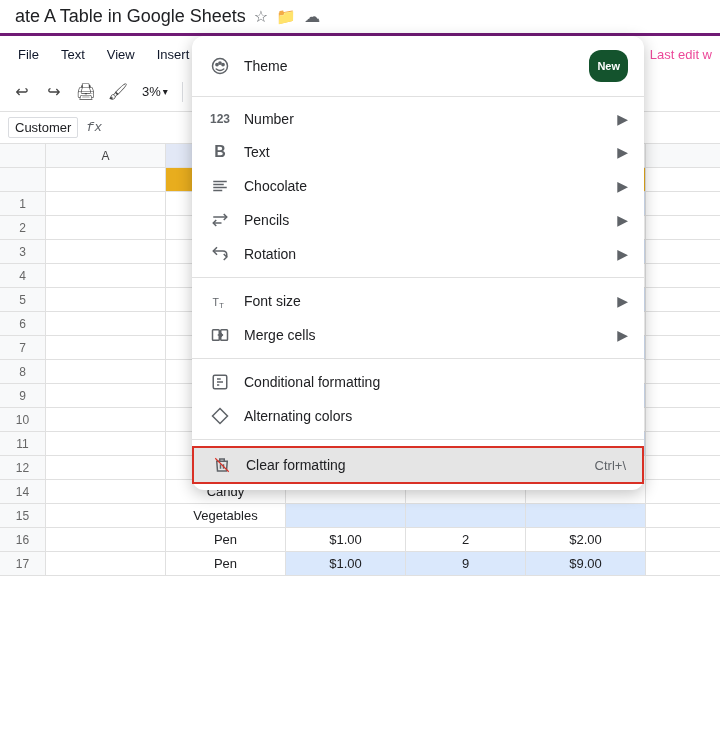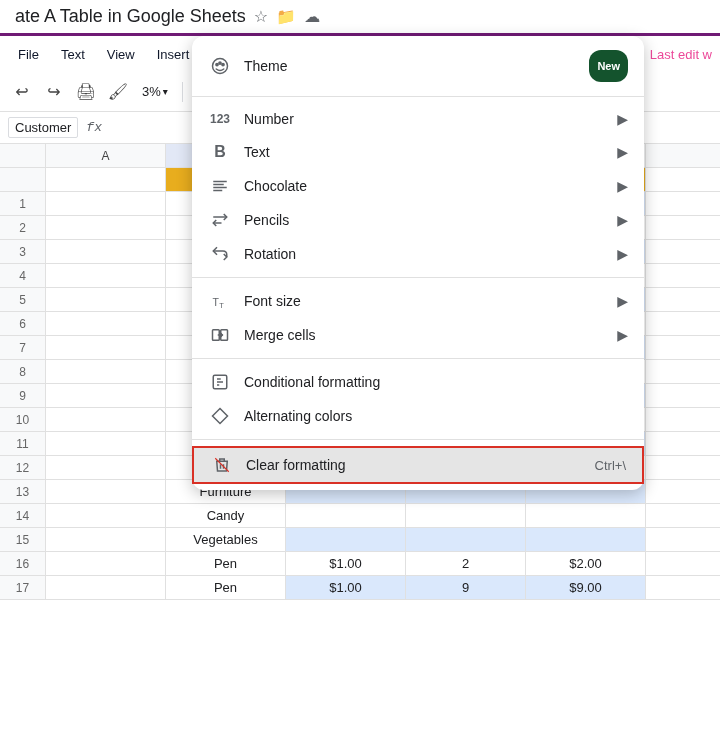--- a/index.html
+++ b/index.html
@@ -436,28 +436,20 @@
       </div>
     <div class="data-row">
         <div class="row-num">12</div>
         <div class="data-cell"></div>
         <div class="data-cell">Chocolate</div>
         <div class="data-cell"></div>
         <div class="data-cell"></div>
         <div class="data-cell"></div>
       </div>
     <div class="data-row">
-        <div class="row-num">13</div>
-        <div class="data-cell"></div>
-        <div class="data-cell">Furniture</div>
-        <div class="data-cell light-blue"></div>
-        <div class="data-cell light-blue"></div>
-        <div class="data-cell light-blue"></div>
-      </div>
-    <div class="data-row">
         <div class="row-num">14</div>
         <div class="data-cell"></div>
         <div class="data-cell">Candy</div>
         <div class="data-cell"></div>
         <div class="data-cell"></div>
         <div class="data-cell"></div>
       </div>
     <div class="data-row">
         <div class="row-num">15</div>
         <div class="data-cell"></div>

